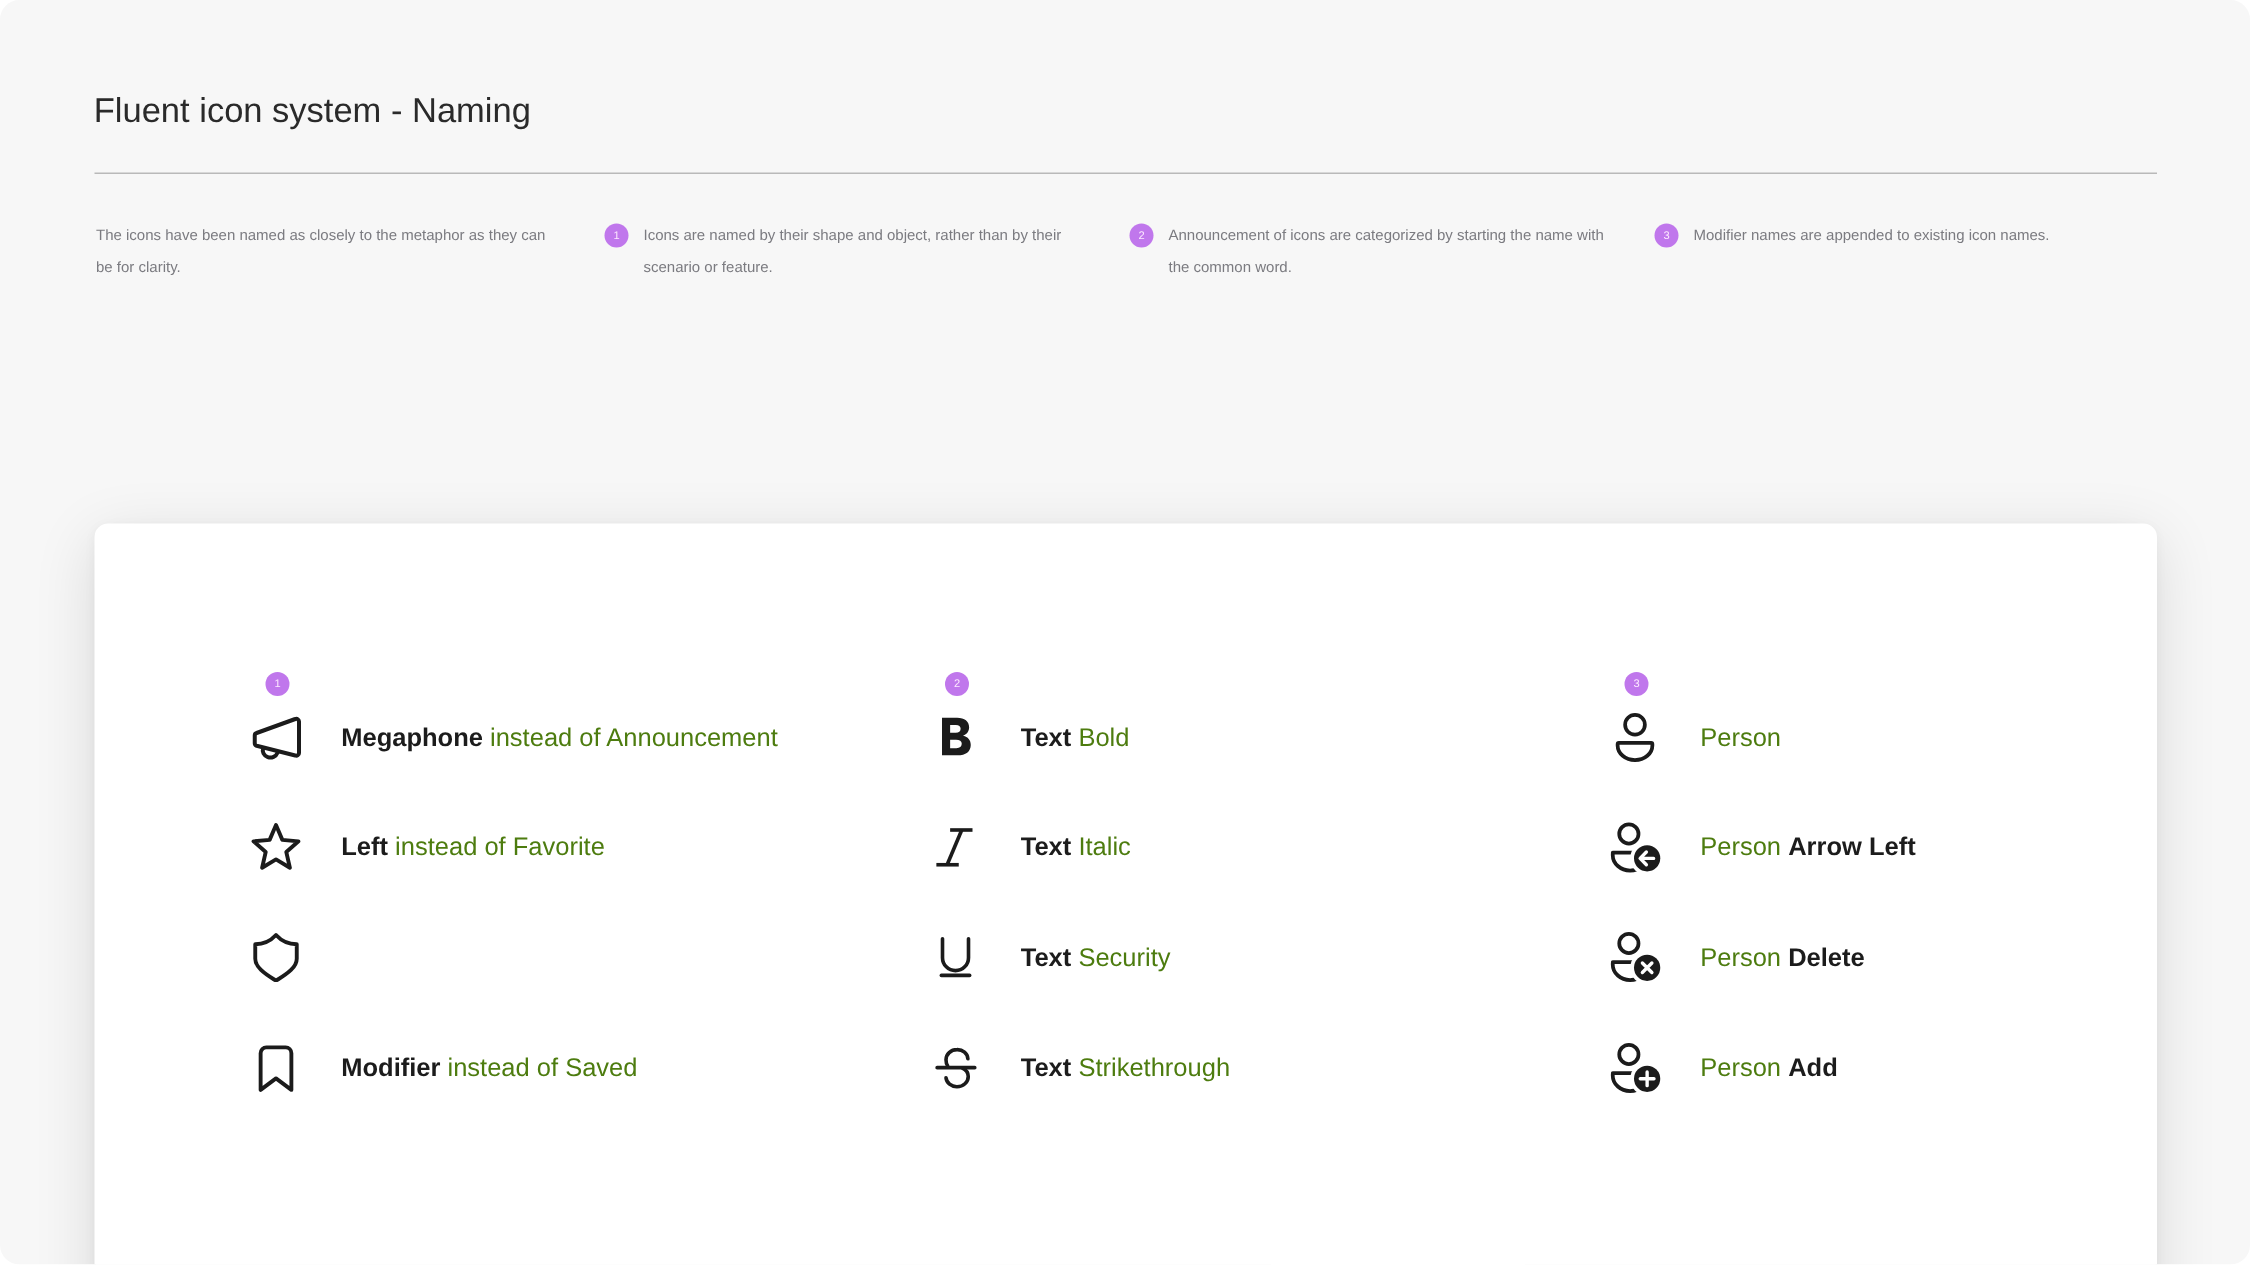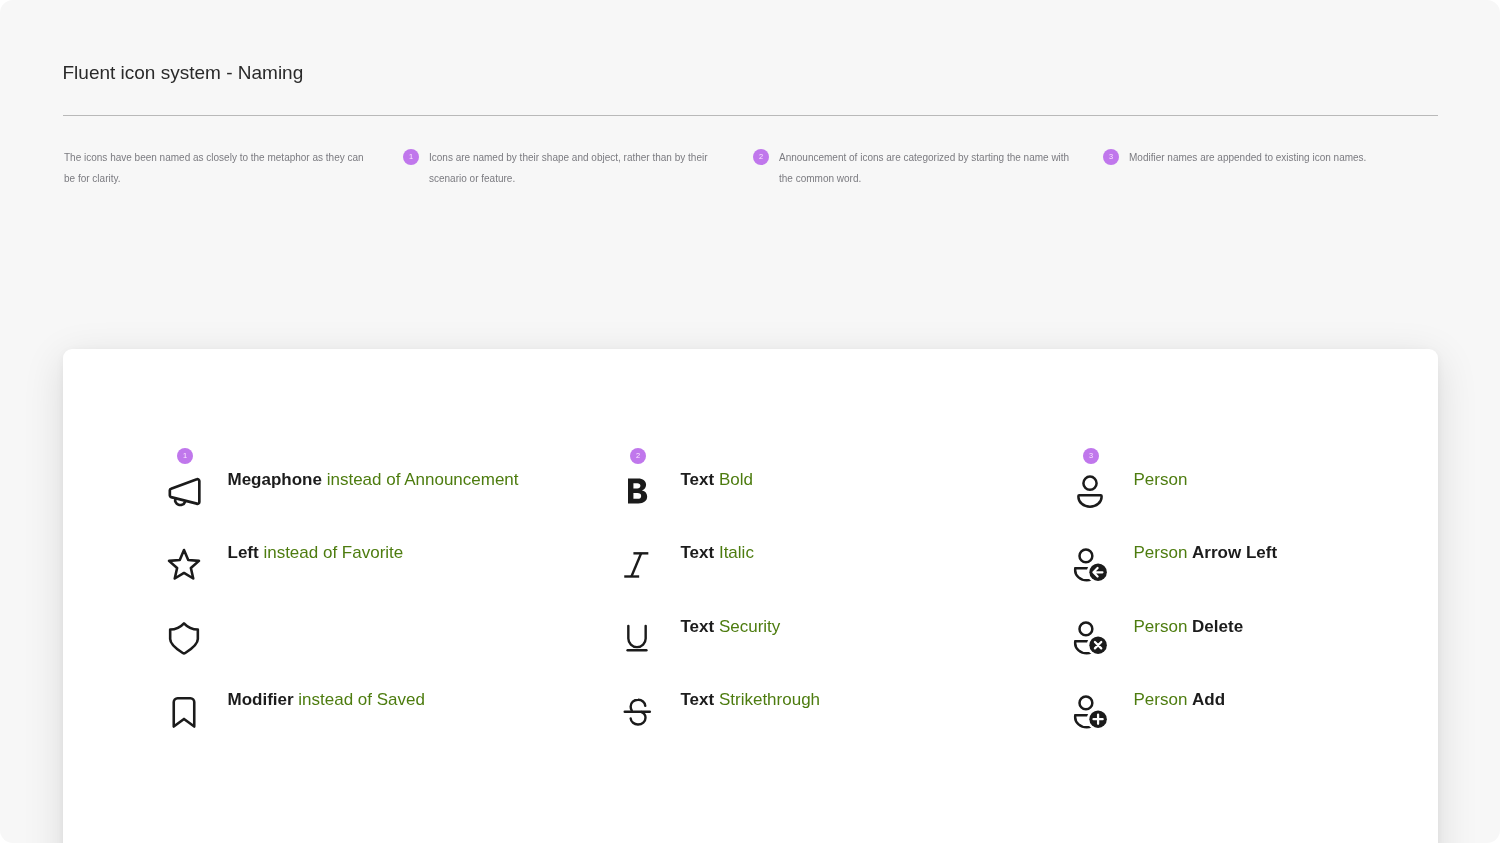--- a/index.html
+++ b/index.html
@@ -12,21 +12,21 @@
   }
   .page {
     position:relative; width:1500px; height:843px;
     background:#f7f7f7; border-radius:13px; overflow:hidden;
   }
 
   
   .title {
     position:absolute; left:62.5px; top:59px;
     font-family:"Liberation Sans", sans-serif;
-    font-size:19px; font-weight:400; letter-spacing:0px;
+    font-size:23px; font-weight:400; letter-spacing:0px;
     line-height:28px;
     color:#2a2a2a; white-space:nowrap;
   }
   .rule {
     position:absolute; left:62.5px; top:115px; width:1375px; height:1px;
     background:#b9b9b9;
   }
 
   
   .notes { position:absolute; left:0px; top:147px; width:1500px; }
@@ -65,21 +65,21 @@
 
   .row {
     position:absolute; left:0; height:44px; width:440px;
   }
   .row-icon {
     position:absolute; left:0; top:5px; width:40px; height:40px;
   }
   .row-icon svg { display:block; width:40px; height:40px; }
   .row-label {
     position:absolute; left:63px; top:1px; height:44px;
-    display:flex; align-items:flex-start;
+    display:flex; align-items:center;
     font-size:17px; white-space:nowrap;
   }
   .lbl-strong, .lbl-muted { white-space:pre; }
   .lbl-strong { color:#1c1c1c; font-weight:700; }
   .lbl-muted  { color:#4d7c0f; font-weight:400; }
 </style>
 </head>
 <body>
 
 <div class="page">

